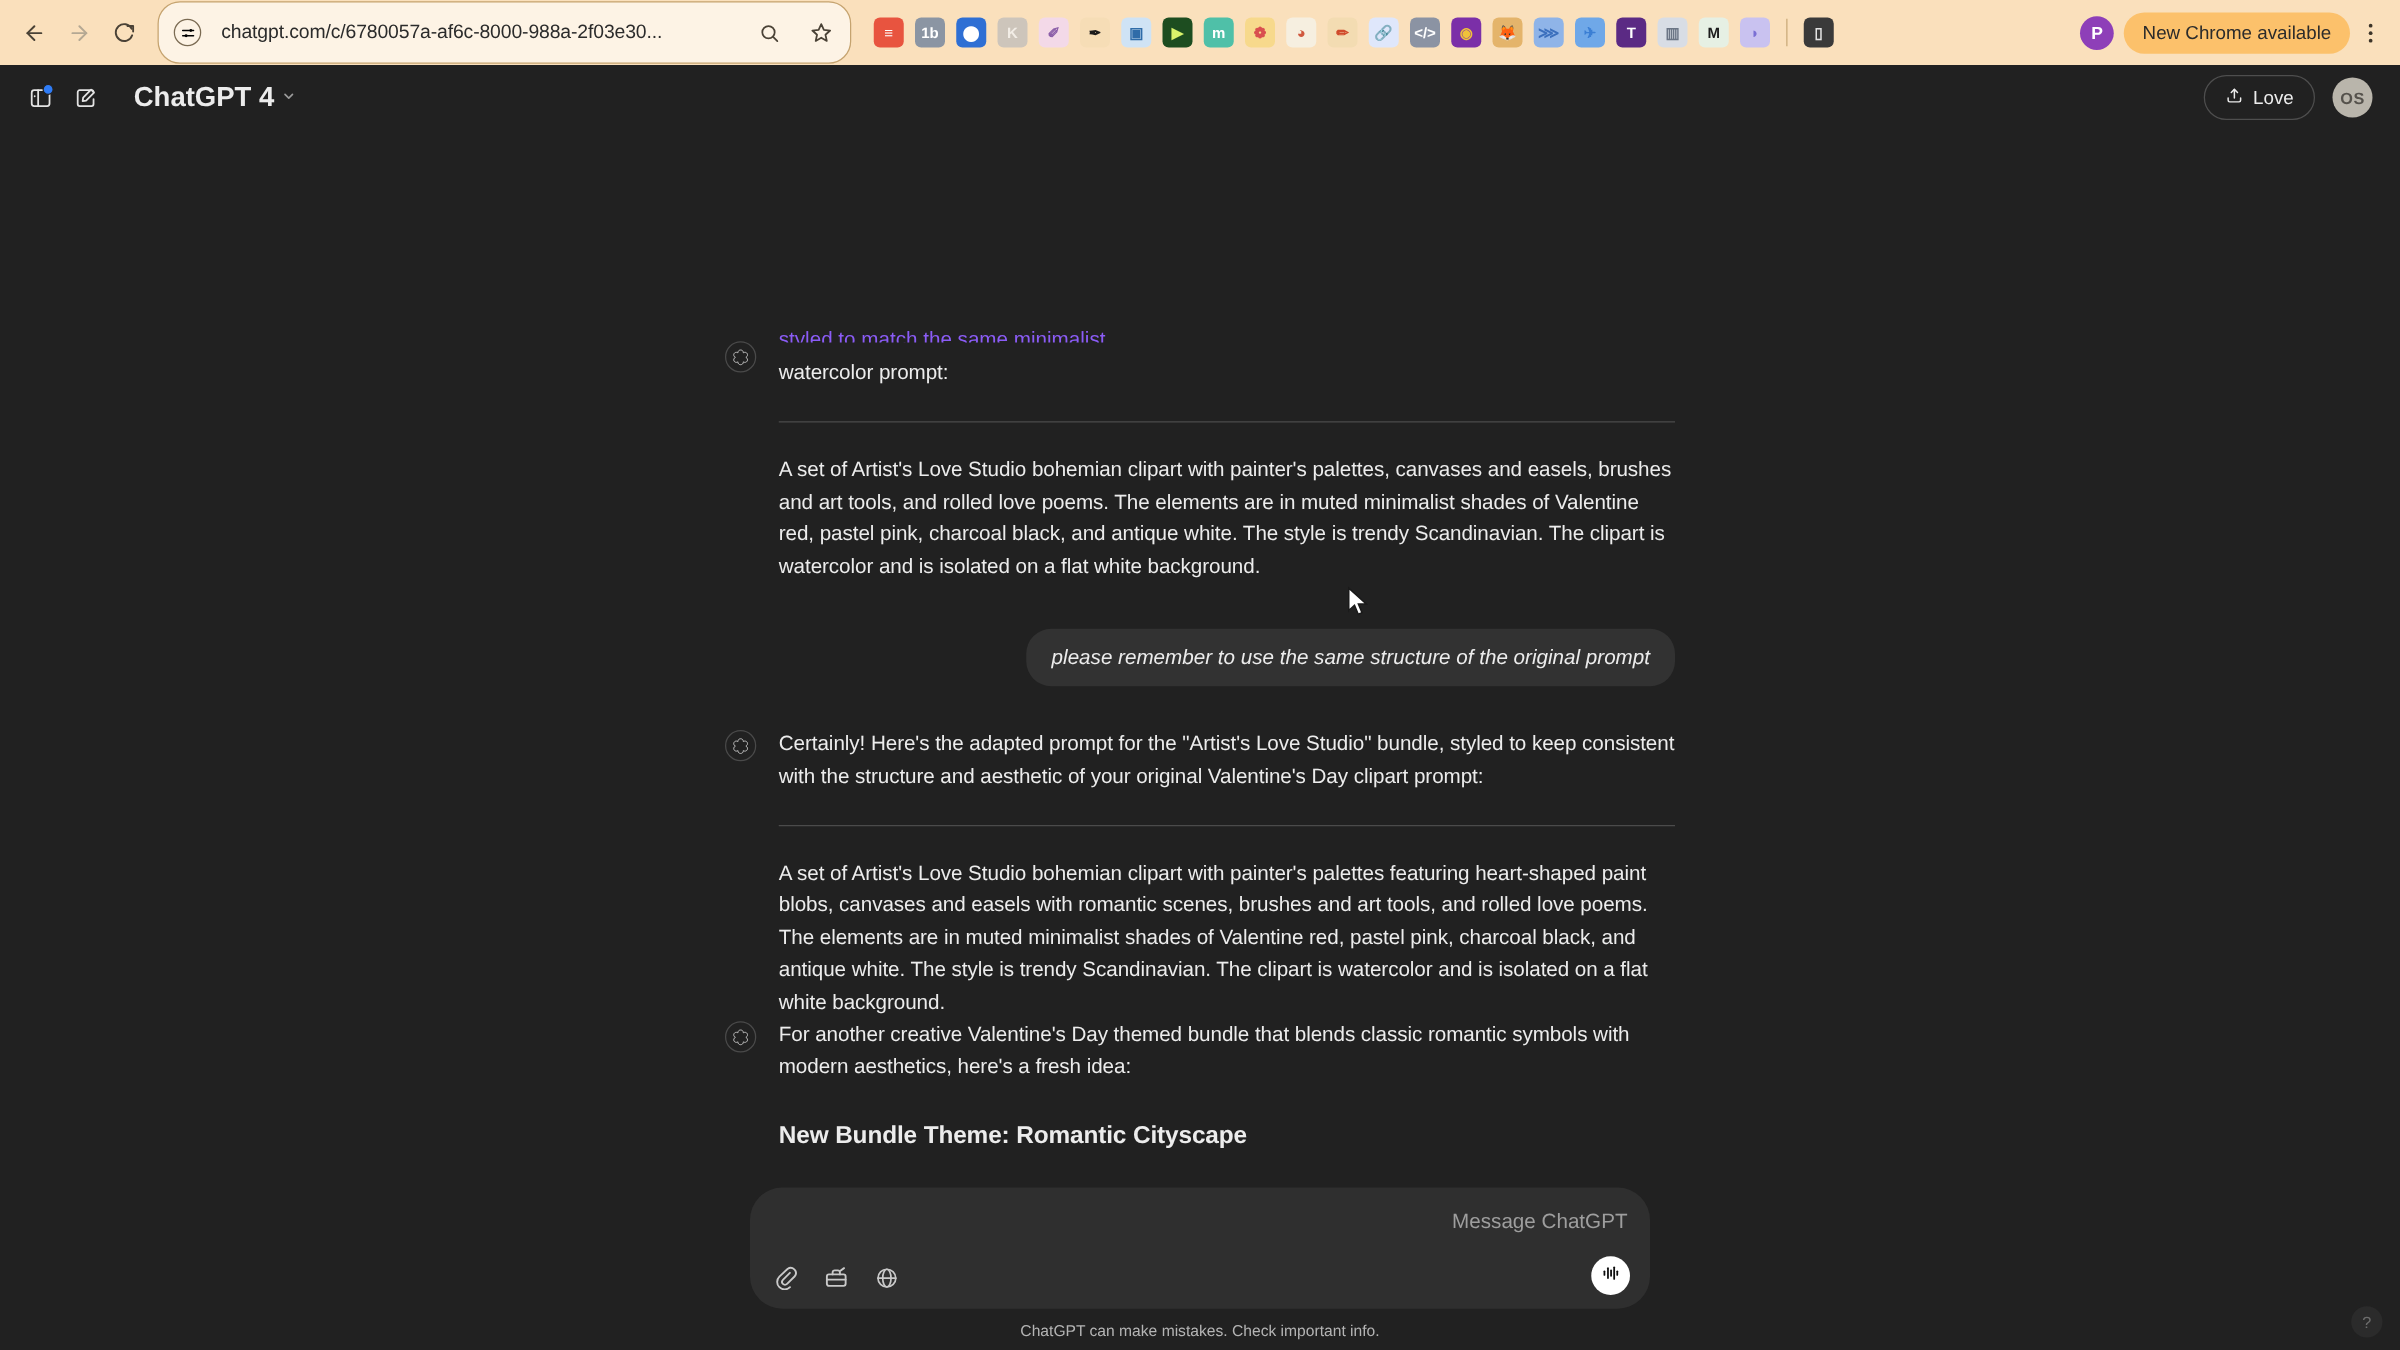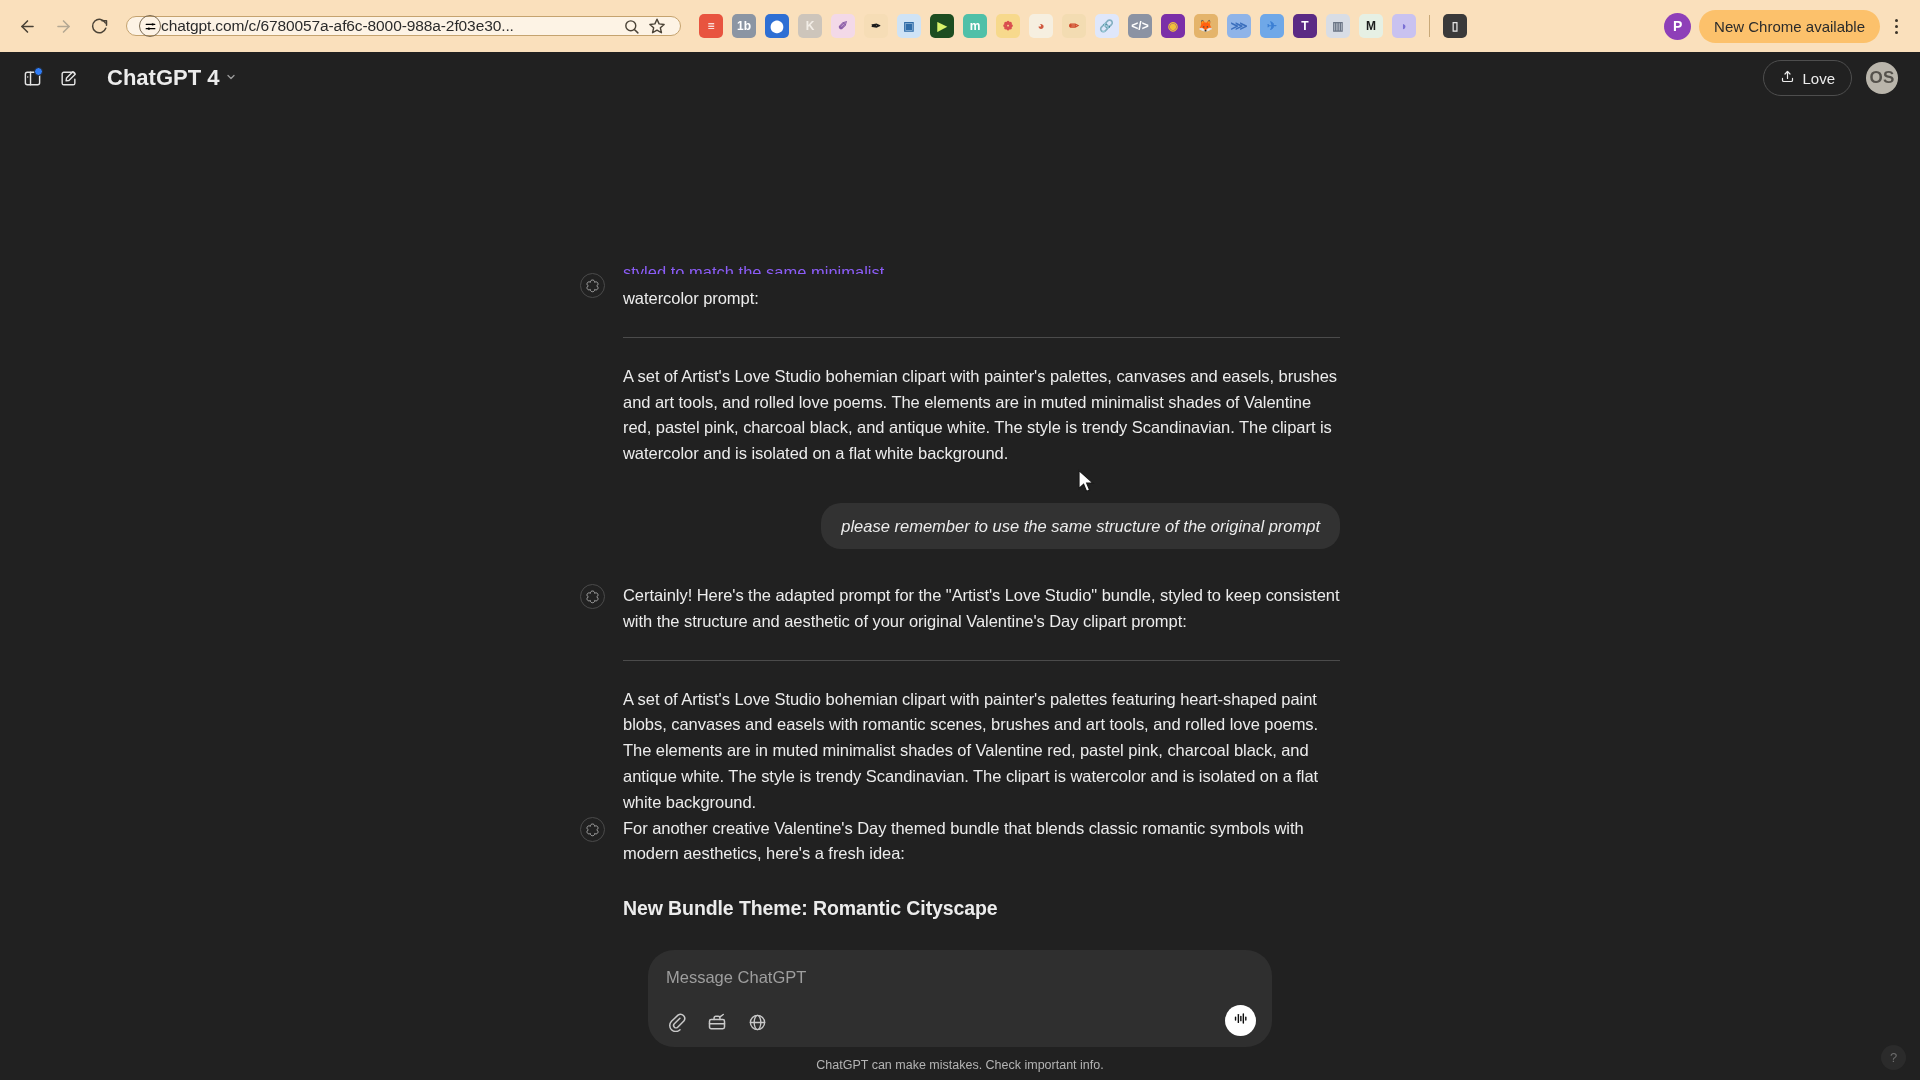--- a/index.html
+++ b/index.html
@@ -24,31 +24,31 @@
     width: 34px; height: 34px;
     display: flex; align-items: center; justify-content: center;
     border-radius: 50%;
     color: #4a4236;
     font-size: 19px;
     flex: 0 0 auto;
   }
   .nav-btn.disabled { color: #b4a893; }
 
   .omnibox {
-    height: 20px;
+    height: 50px;
     flex: 0 0 auto;
     width: 555px;
     margin-left: 8px;
     background: #fdf3e5;
     border: 1px solid #c5a36f;
     border-radius: 18px;
     display: flex;
     align-items: center;
     padding: 0 10px 0 12px;
-    gap: 0;
+    gap: 16px;
   }
   .omni-icon {
     width: 22px; height: 22px;
     border-radius: 50%;
     border: 1.5px solid #7a6a52;
     display: flex; align-items: center; justify-content: center;
     flex: 0 0 auto;
   }
   .omni-url {
     flex: 1 1 auto;
@@ -182,21 +182,21 @@
     gap: 7px;
     color: #ececec;
     font-size: 15px;
     flex: 0 0 auto;
   }
   .avatar {
     width: 32px; height: 32px;
     border-radius: 50%;
     background: #b9b5ab;
     color: #55524c;
-    font-size: 17px;
+    font-size: 13px;
     font-weight: 600;
     display: flex; align-items: center; justify-content: center;
     margin-left: 14px;
     flex: 0 0 auto;
     letter-spacing: 0.3px;
   }
 
   
   .thread-scroll {
     flex: 1 1 auto;
@@ -284,27 +284,28 @@
 
   
   .composer-wrap {
     position: absolute;
     left: 0; right: 0; bottom: 0;
     background: linear-gradient(to bottom, rgba(33,33,33,0) 0%, #212121 22%);
     padding-top: 18px;
     z-index: 10;
   }
   .composer {
-    width: 624px;
+    width: 720px;
     margin: 0 auto;
     background: #2f2f2f;
     border-radius: 26px;
     padding: 14px 16px 12px 16px;
     position: relative;
     min-height: 92px;
+    text-align: right;
   }
   .composer-placeholder {
     font-size: 16.5px;
     color: #9e9e9e;
     padding: 1px 2px 0 2px;
     line-height: 24px;
   }
   .composer-tools {
     display: flex;
     align-items: center;

